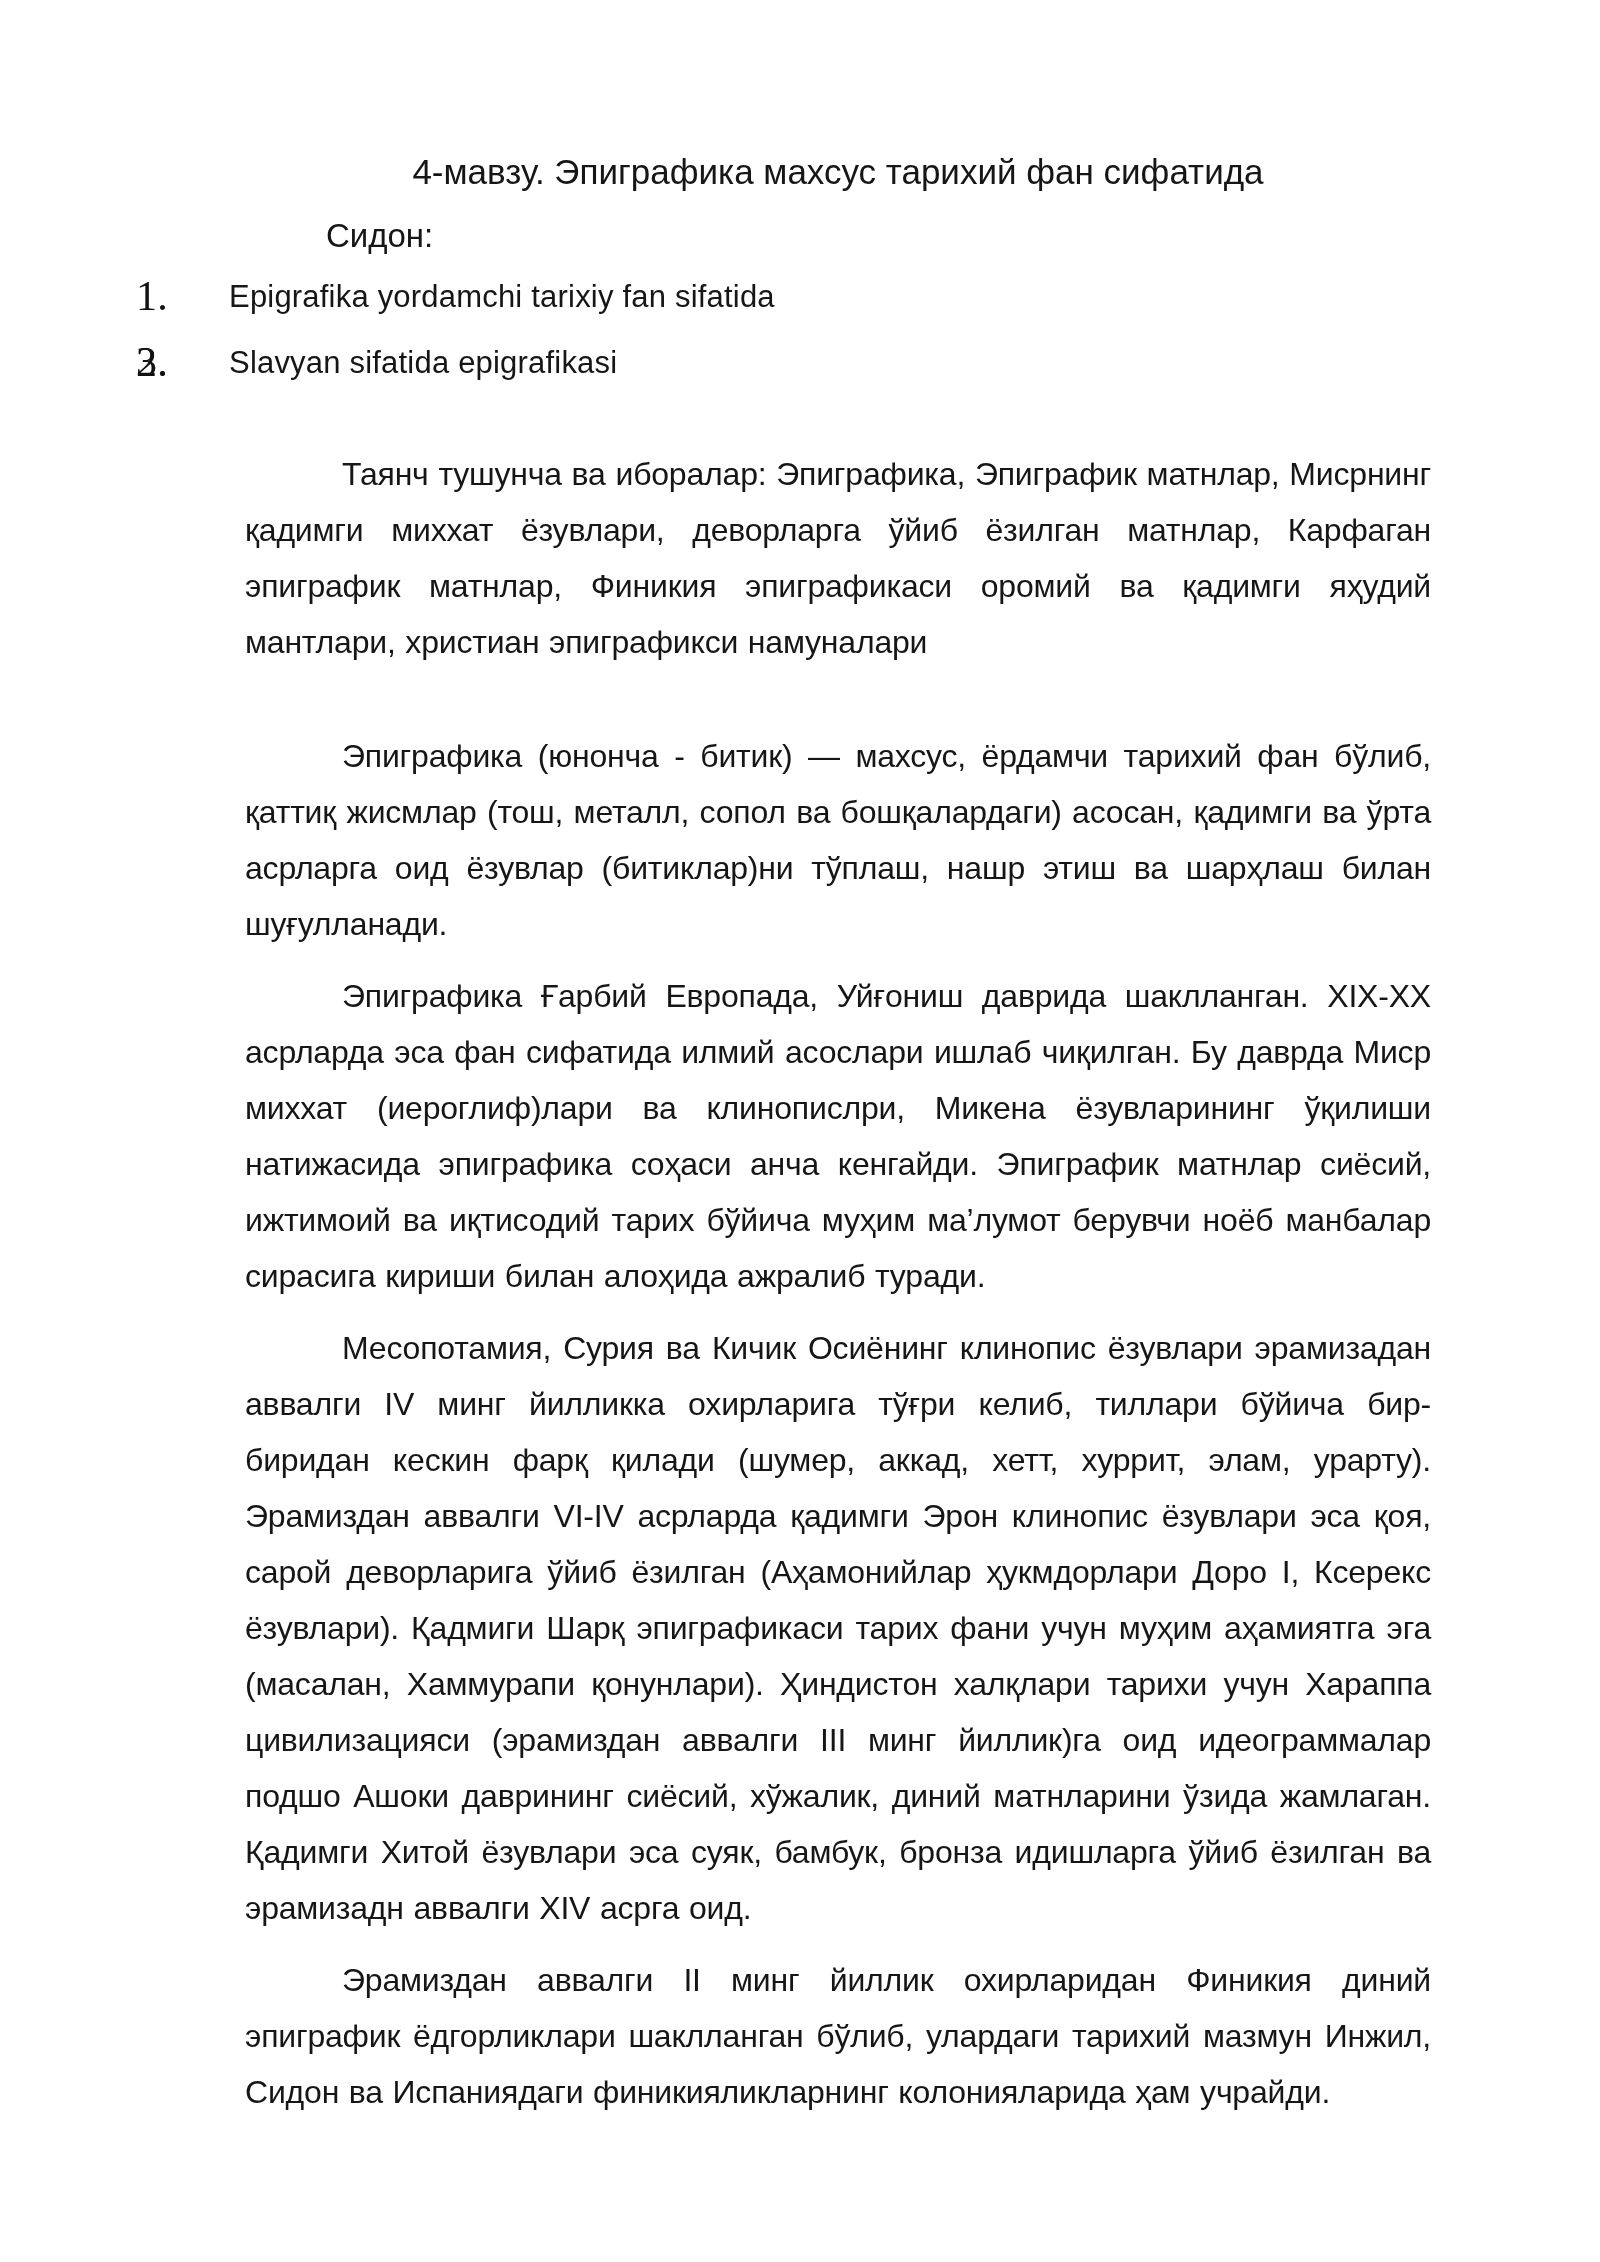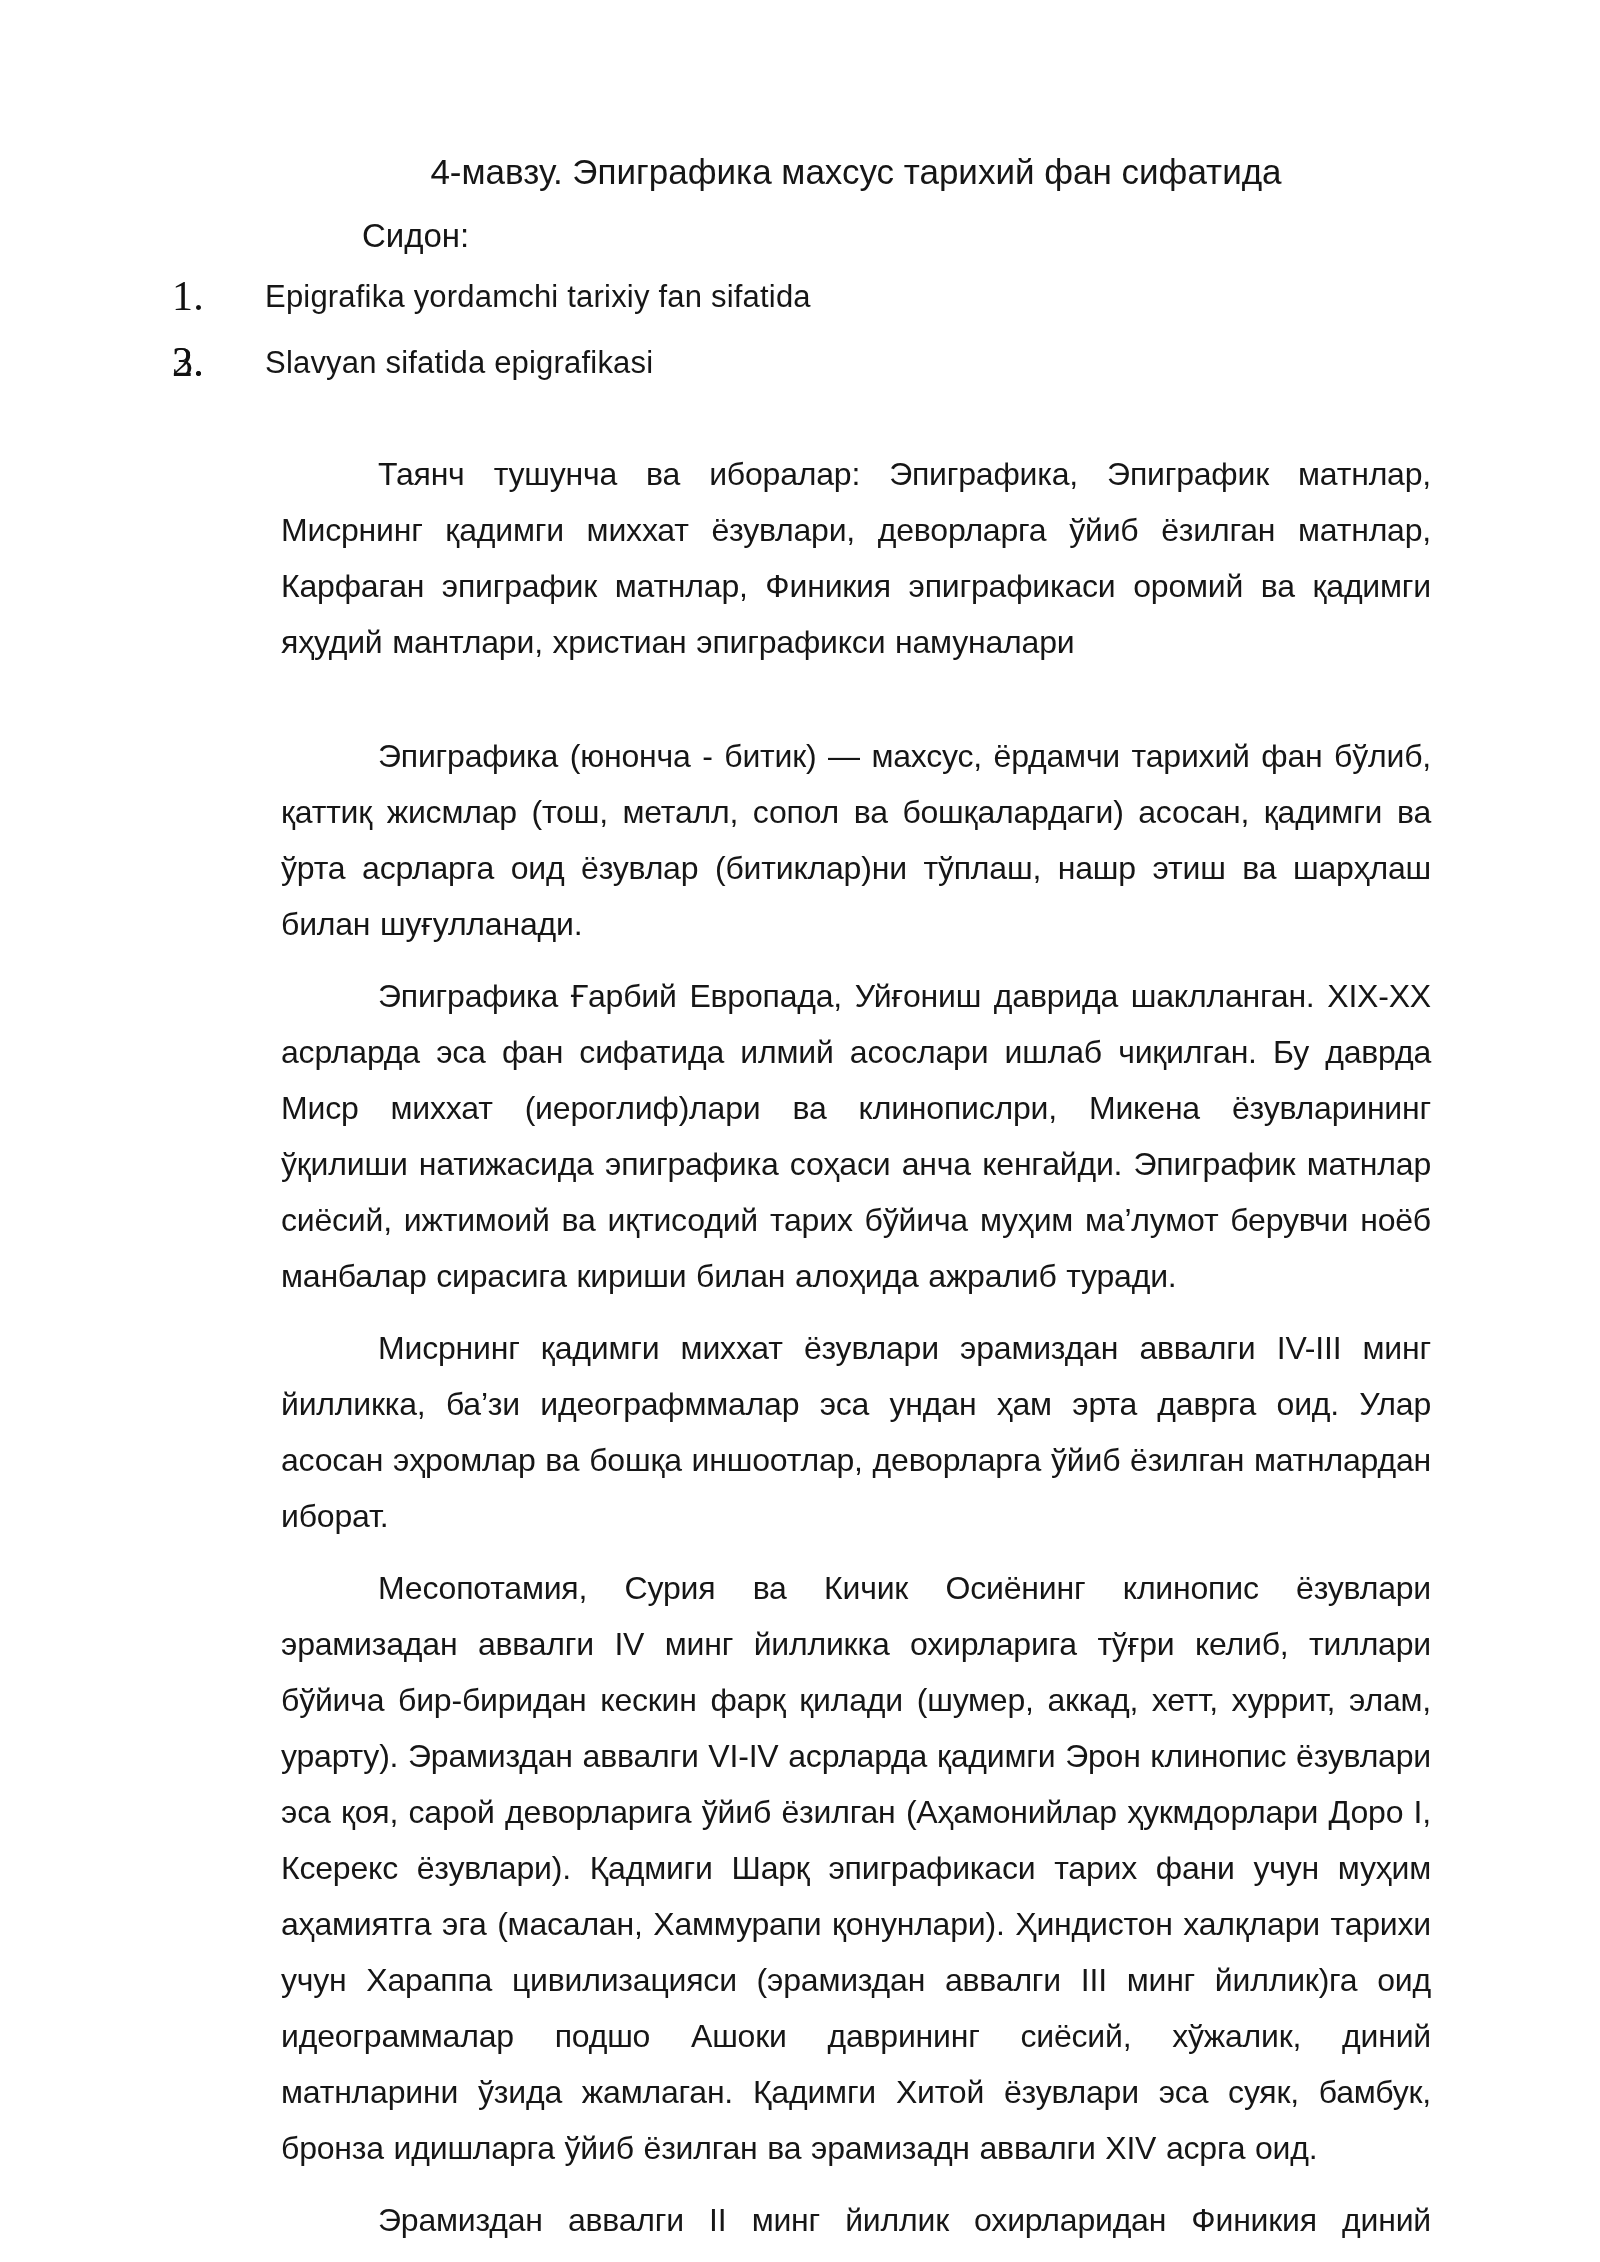--- a/index.html
+++ b/index.html
@@ -9,21 +9,20 @@
   }
   .page {
     position: relative;
     width: 1600px;
     height: 2262px;
     background: #ffffff;
     color: #161616;
     font-family: "Liberation Sans", sans-serif;
     overflow: hidden;
     box-sizing: border-box;
-    padding-left: 36px;
   }
   .content {
     padding: 146px 153px 0 229px;
   }
   .doc-title {
     text-align: center;
     font-size: 35px;
     line-height: 52px;
     white-space: nowrap;
   }
@@ -90,20 +89,19 @@
         <span class="plan-text">Slavyan sifatida epigrafikasi</span>
       </li>
     </ol>
 
     <p class="para lead">Таянч тушунча ва иборалар: Эпиграфика, Эпиграфик матнлар, Мисрнинг қадимги миххат ёзувлари, деворларга ўйиб ёзилган матнлар, Карфаган эпиграфик матнлар, Финикия эпиграфикаси оромий ва қадимги яҳудий мантлари, христиан эпиграфикси намуналари</p>
 
     <p class="para">Эпиграфика (юнонча - битик) — махсус, ёрдамчи тарихий фан бўлиб, қаттиқ жисмлар (тош, металл, сопол ва бошқалардаги) асосан, қадимги ва ўрта асрларга оид ёзувлар (битиклар)ни тўплаш, нашр этиш ва шарҳлаш билан шуғулланади.</p>
 
     <p class="para">Эпиграфика Ғарбий Европада, Уйғониш даврида шаклланган. XIX-XX асрларда эса фан сифатида илмий асослари ишлаб чиқилган. Бу даврда Миср миххат (иероглиф)лари ва клинопислри, Микена ёзувларининг ўқилиши натижасида эпиграфика соҳаси анча кенгайди. Эпиграфик матнлар сиёсий, ижтимоий ва иқтисодий тарих бўйича муҳим ма’лумот берувчи ноёб манбалар сирасига кириши билан алоҳида ажралиб туради.</p>
 
-    <p class="para">Мисрнинг қадимги миххат ёзувлари эрамиздан аввалги IV-III минг йилликка, ба’зи идеографммалар эса ундан ҳам эрта даврга оид. Улар асосан эҳромлар ва бошқа иншоотлар, деворларга ўйиб ёзилган матнлардан иборат.</p>
 
     <p class="para">Месопотамия, Сурия ва Кичик Осиёнинг клинопис ёзувлари эрамизадан аввалги IV минг йилликка охирларига тўғри келиб, тиллари бўйича бир-биридан кескин фарқ қилади (шумер, аккад, хетт, хуррит, элам, урарту). Эрамиздан аввалги VI-IV асрларда қадимги Эрон клинопис ёзувлари эса қоя, сарой деворларига ўйиб ёзилган (Аҳамонийлар ҳукмдорлари Доро I, Ксерекс ёзувлари). Қадмиги Шарқ эпиграфикаси тарих фани учун муҳим аҳамиятга эга (масалан, Хаммурапи қонунлари). Ҳиндистон халқлари тарихи учун Хараппа цивилизацияси (эрамиздан аввалги III минг йиллик)га оид идеограммалар подшо Ашоки даврининг сиёсий, хўжалик, диний матнларини ўзида жамлаган. Қадимги Хитой ёзувлари эса суяк, бамбук, бронза идишларга ўйиб ёзилган ва эрамизадн аввалги XIV асрга оид.</p>
 
     <p class="para">Эрамиздан аввалги II минг йиллик охирларидан Финикия диний эпиграфик ёдгорликлари шаклланган бўлиб, улардаги тарихий мазмун Инжил, Сидон ва Испаниядаги финикияликларнинг колонияларида ҳам учрайди.</p>
 
   </div>
 </div>
 
 </body></html>

